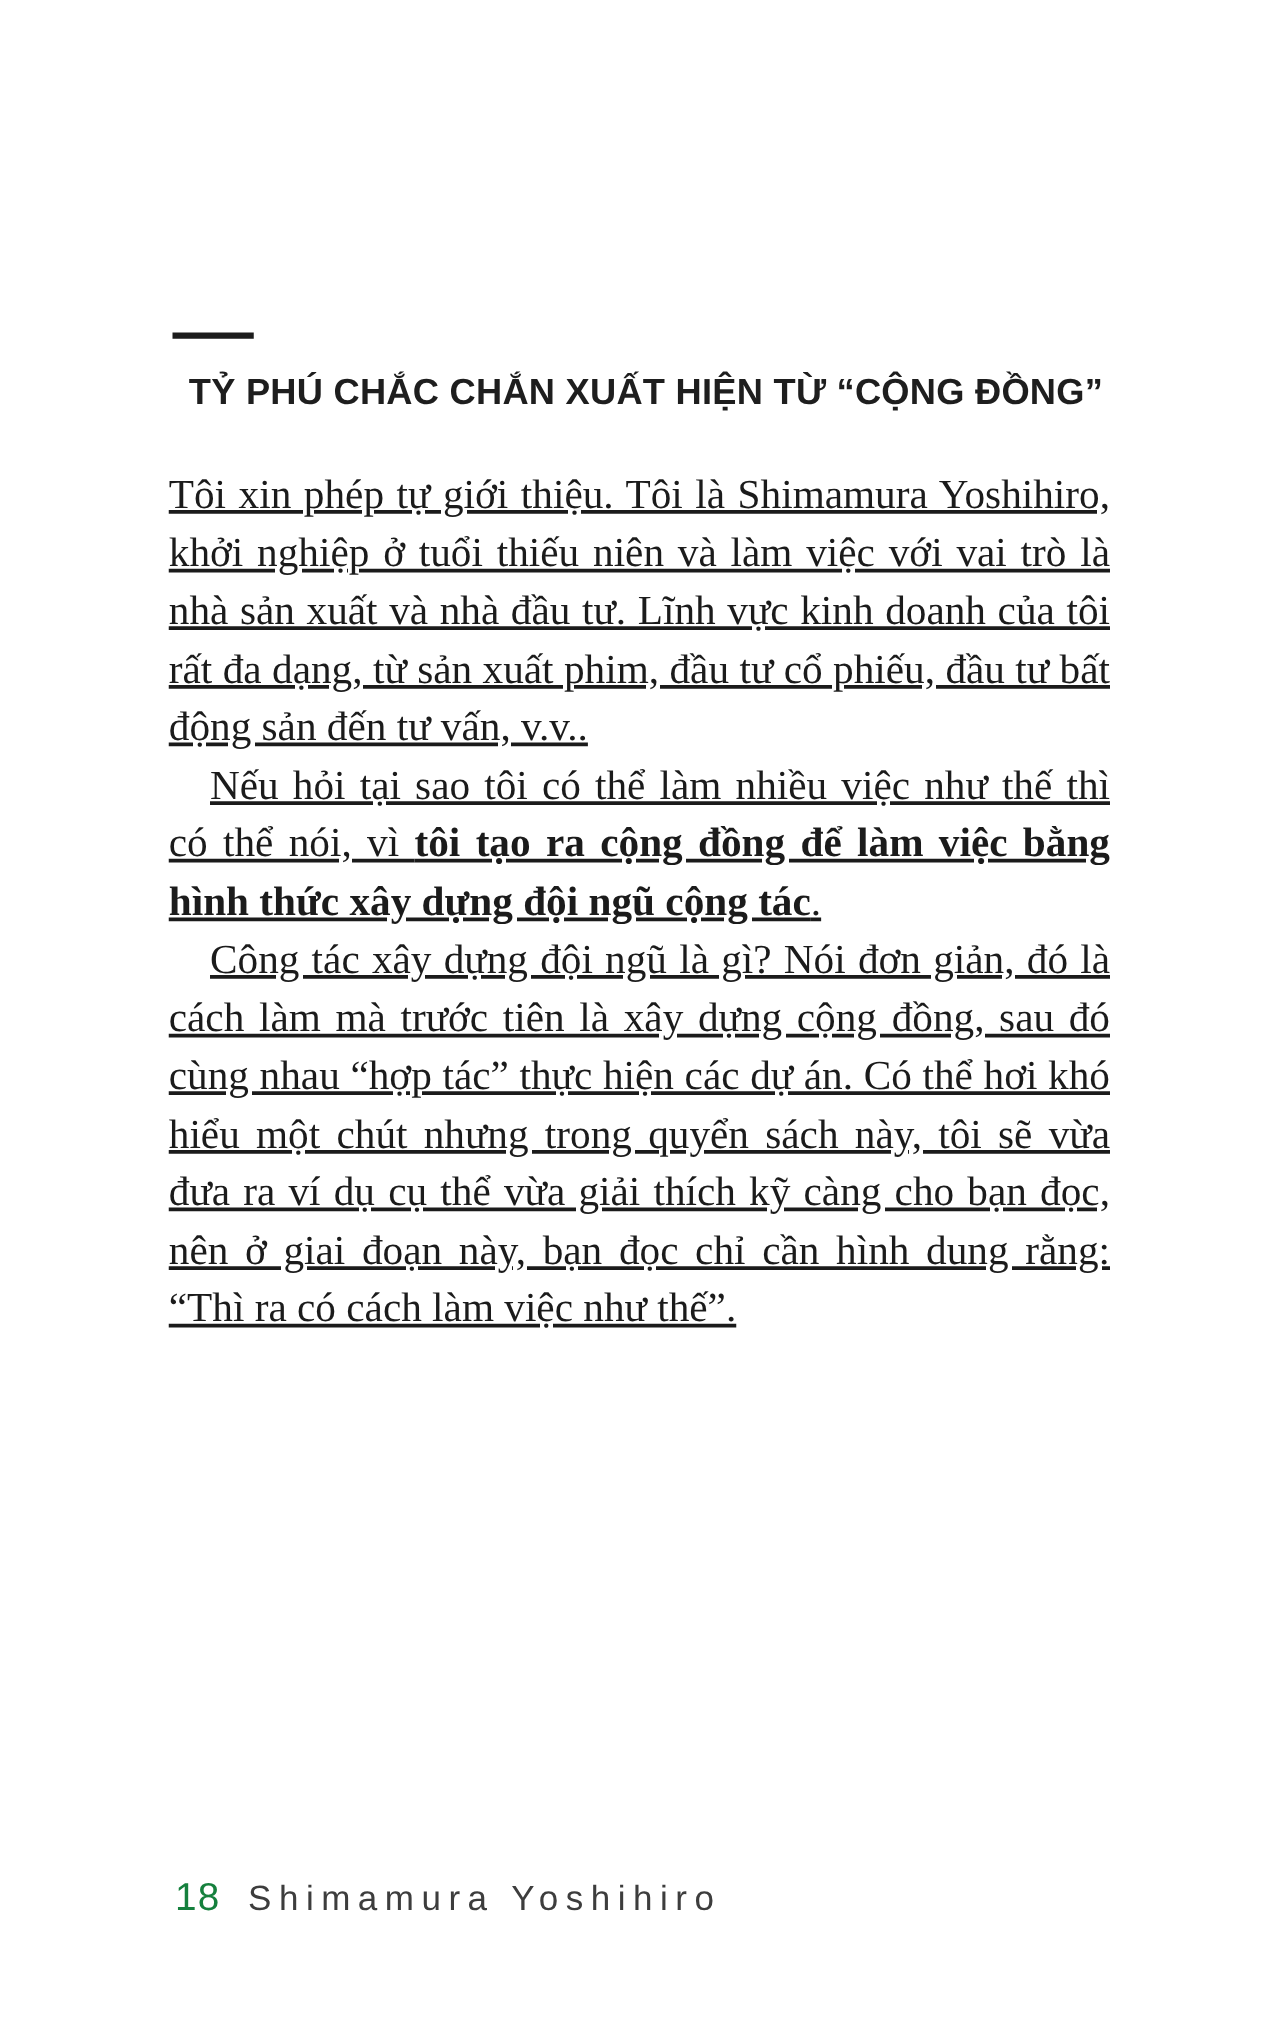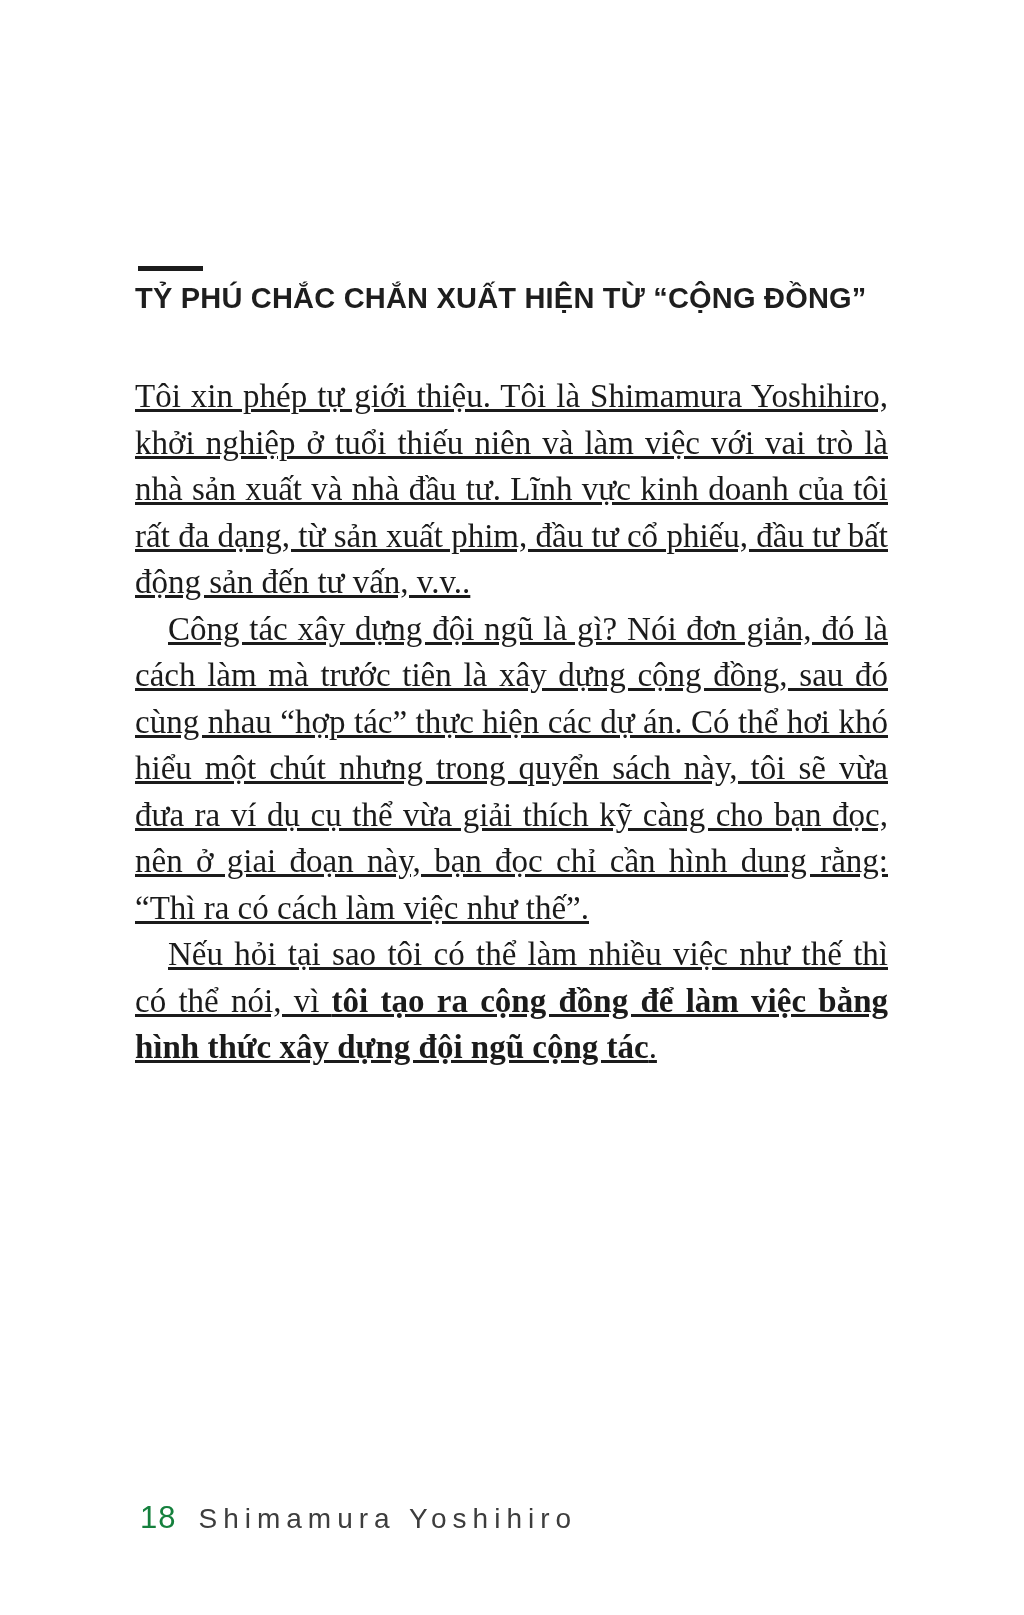--- a/index.html
+++ b/index.html
@@ -25,21 +25,21 @@
     top: 266px;
     width: 65px;
     height: 5px;
     background: #1c1c1c;
   }
   .heading {
     position: absolute;
     left: 135px;
     top: 281px;
     width: 770px;
-    margin: 0;
+    margin: 16px;
     font-family: "Liberation Sans", sans-serif;
     font-weight: 700;
     font-size: 29px;
     line-height: 1.2;
     letter-spacing: 0.2px;
     color: #1e1e1e;
     white-space: nowrap;
   }
   .body-text {
     position: absolute;
@@ -86,22 +86,22 @@
 <body>
 
 <div class="page">
 
   <div class="section-rule"></div>
 
   <h1 class="heading">TỶ PHÚ CHẮC CHẮN XUẤT HIỆN TỪ “CỘNG ĐỒNG”</h1>
 
   <div class="body-text">
     <p>Tôi xin phép tự giới thiệu. Tôi là Shimamura Yoshihiro, khởi nghiệp ở tuổi thiếu niên và làm việc với vai trò là nhà sản xuất và nhà đầu tư. Lĩnh vực kinh doanh của tôi rất đa dạng, từ sản xuất phim, đầu tư cổ phiếu, đầu tư bất động sản đến tư vấn, v.v..</p>
+    <p class="indent"><span>Nếu hỏi tại sao tôi có thể làm nhiều việc như thế thì có thể nói, vì </span><b>tôi tạo ra cộng đồng để làm việc bằng hình thức xây dựng đội ngũ cộng tác</b><span>.</span></p>
     <p class="indent">Công tác xây dựng đội ngũ là gì? Nói đơn giản, đó là cách làm mà trước tiên là xây dựng cộng đồng, sau đó cùng nhau “hợp tác” thực hiện các dự án. Có thể hơi khó hiểu một chút nhưng trong quyển sách này, tôi sẽ vừa đưa ra ví dụ cụ thể vừa giải thích kỹ càng cho bạn đọc, nên ở giai đoạn này, bạn đọc chỉ cần hình dung rằng: “Thì ra có cách làm việc như thế”.</p>
-    <p class="indent"><span>Nếu hỏi tại sao tôi có thể làm nhiều việc như thế thì có thể nói, vì </span><b>tôi tạo ra cộng đồng để làm việc bằng hình thức xây dựng đội ngũ cộng tác</b><span>.</span></p>
   </div>
 
   <div class="footer">
     <span class="page-number">18</span>
     <span class="running-title">Shimamura Yoshihiro</span>
   </div>
 
 </div>
 
 </body></html>

